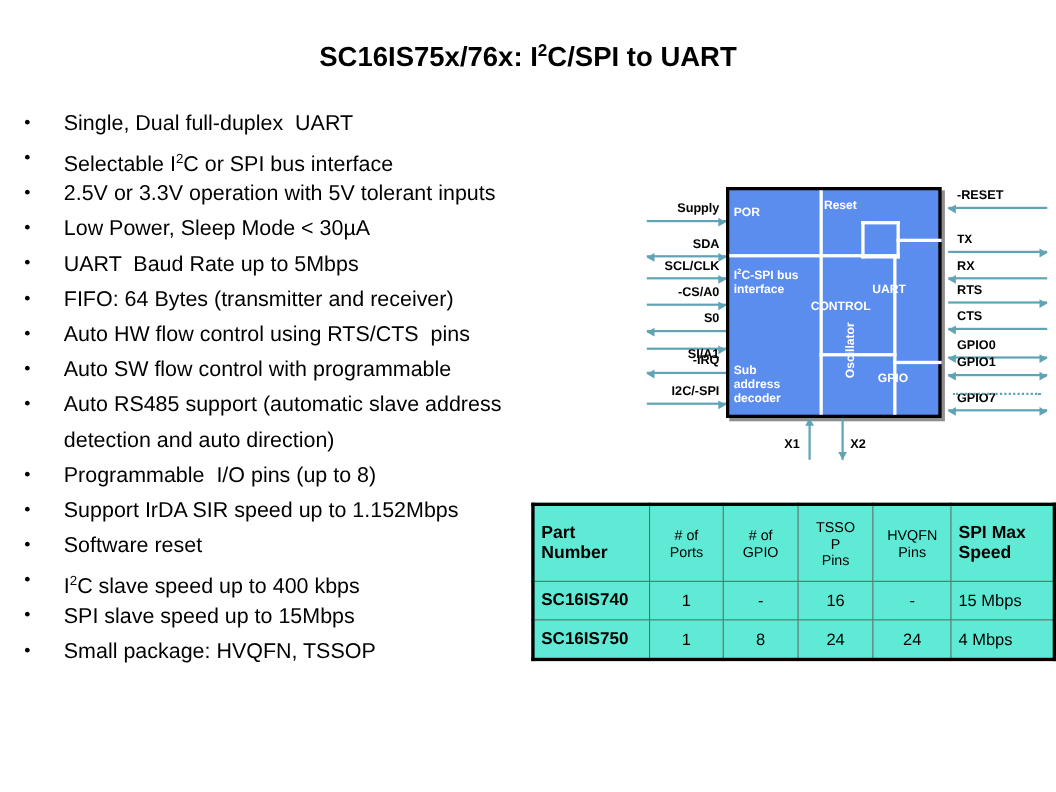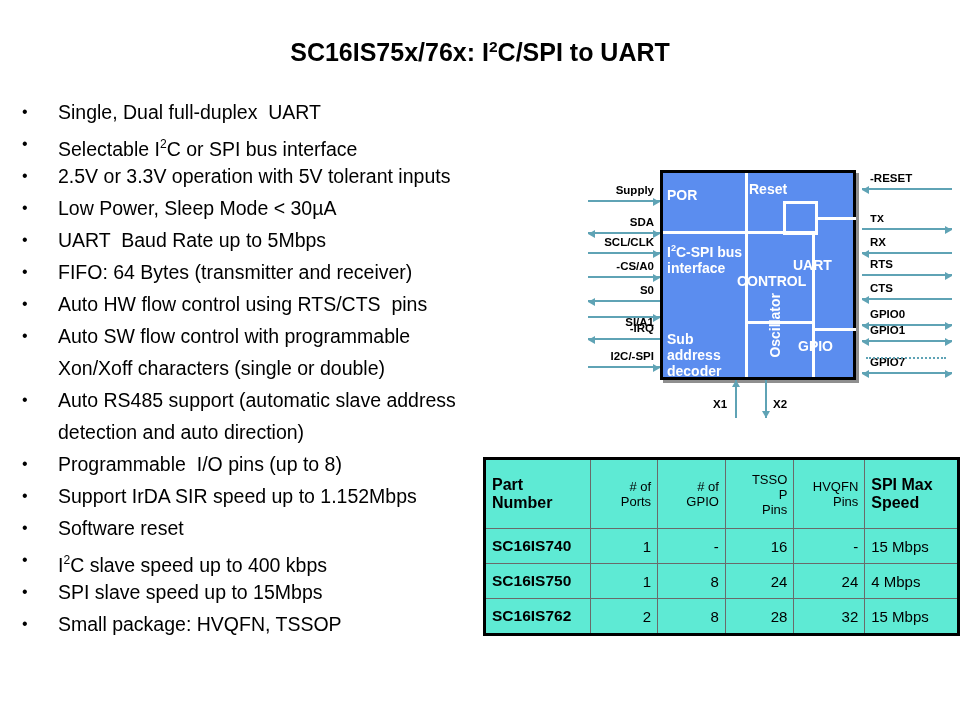--- a/index.html
+++ b/index.html
@@ -45,21 +45,21 @@
   }
   .chip{
     position:absolute;left:80px;top:10px;width:196px;height:210px;
     background:#5B8DEF;
     border:3px solid #000;
     box-sizing:border-box;
     box-shadow:3px 3px 0 0 #8f8f8f;
   }
   .chipblk{
     position:absolute;
-    color:#ffffff;font-weight:bold;font-size:14px;
+    color:#ffffff;font-weight:bold;font-size:11px;
     box-sizing:border-box;
     line-height:1.15;
   }
   
   .divider{position:absolute;background:#ffffff;}
 
   .blk-por{left:4px;top:14px;}
   .blk-bus{left:4px;top:70px;width:78px;}
   .blk-sub{left:4px;top:158px;width:72px;}
   .blk-reset{left:86px;top:8px;}
@@ -110,21 +110,21 @@
     position:absolute;left:483px;top:457px;
     border-collapse:collapse;
     border:3px solid #000;
     background:#5eead4;
   }
   #part-table td,#part-table th{
     border:1.5px solid #6a6a6a;
     padding:3px 6px;
     font-size:15px;
     vertical-align:middle;
-    text-align:right;
+    text-align:center;
   }
   #part-table thead th{
     font-size:13px;font-weight:normal;
     height:62px;
   }
   #part-table thead th.strong{
     font-size:16px;font-weight:bold;text-align:left;
   }
   #part-table tbody td{height:28px;}
   #part-table tbody td.part{
@@ -171,24 +171,20 @@
         <span class="bullet-dot">•</span>
         <span class="bullet-text">FIFO: 64 Bytes (transmitter and receiver)</span>
       </div>
       <div class="bullet-row">
         <span class="bullet-dot">•</span>
         <span class="bullet-text">Auto HW flow control using RTS/CTS  pins</span>
       </div>
       <div class="bullet-row">
         <span class="bullet-dot">•</span>
         <span class="bullet-text">Auto SW flow control with programmable</span>
-      </div>
-      <div class="bullet-row cont">
-        <span class="bullet-dot">•</span>
-        <span class="bullet-text">Xon/Xoff characters (single or double)</span>
       </div>
       <div class="bullet-row">
         <span class="bullet-dot">•</span>
         <span class="bullet-text">Auto RS485 support (automatic slave address</span>
       </div>
       <div class="bullet-row cont">
         <span class="bullet-dot">•</span>
         <span class="bullet-text">detection and auto direction)</span>
       </div>
       <div class="bullet-row">
@@ -331,24 +327,16 @@
           <td style="text-align: left;">15 Mbps</td>
         </tr>
         <tr>
           <td class="part">SC16IS750</td>
           <td>1</td>
           <td>8</td>
           <td>24</td>
           <td>24</td>
           <td style="text-align: left;">4 Mbps</td>
         </tr>
-        <tr>
-          <td class="part">SC16IS762</td>
-          <td>2</td>
-          <td>8</td>
-          <td>28</td>
-          <td>32</td>
-          <td style="text-align: left;">15 Mbps</td>
-        </tr>
       </tbody>
   </table>
 
 </div>
 
 </body></html>

